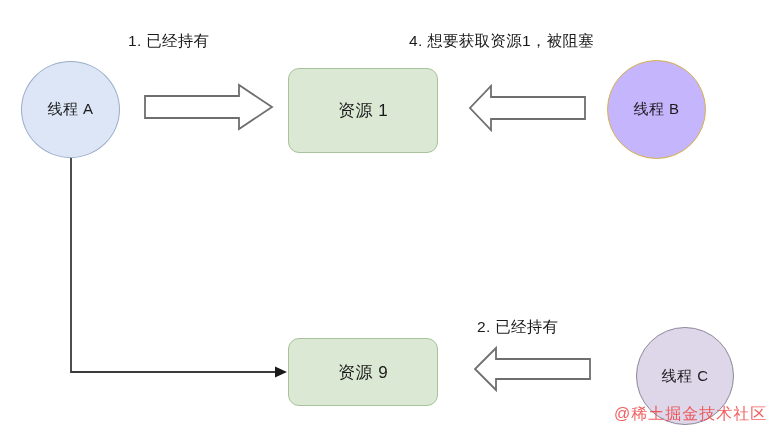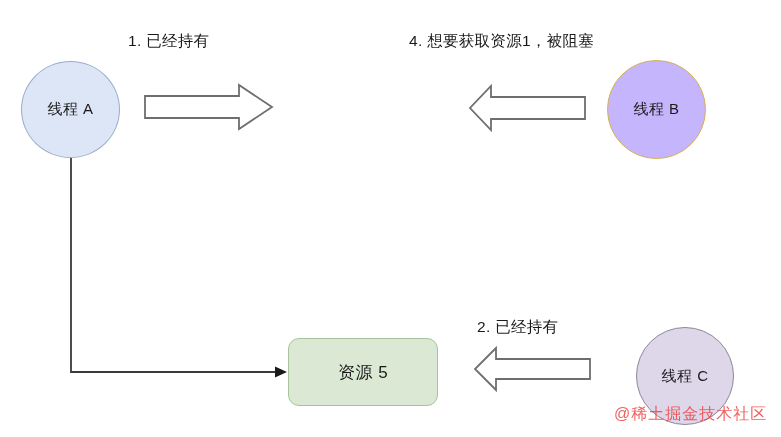--- a/index.html
+++ b/index.html
@@ -134,23 +134,26 @@
   </div>
 
   <div class="node-circle" id="thread-b">
     <span>线程 B</span>
   </div>
 
   <div class="node-circle" id="thread-c">
     <span>线程 C</span>
   </div>
 
+  <div class="node-box" id="resource-1">
+    <span>资源 1</span>
+  </div>
 
   <div class="node-box" id="resource-2">
-    <span>资源 5</span>
+    <span>资源 9</span>
   </div>
 
   <div class="edge-label" id="label-1">1. 已经持有</div>
 
   <div class="edge-label" id="label-4">4. 想要获取资源1，被阻塞</div>
 
 
   <div class="edge-label" id="label-2">2. 已经持有</div>
 
   <div id="watermark">@稀土掘金技术社区</div>

